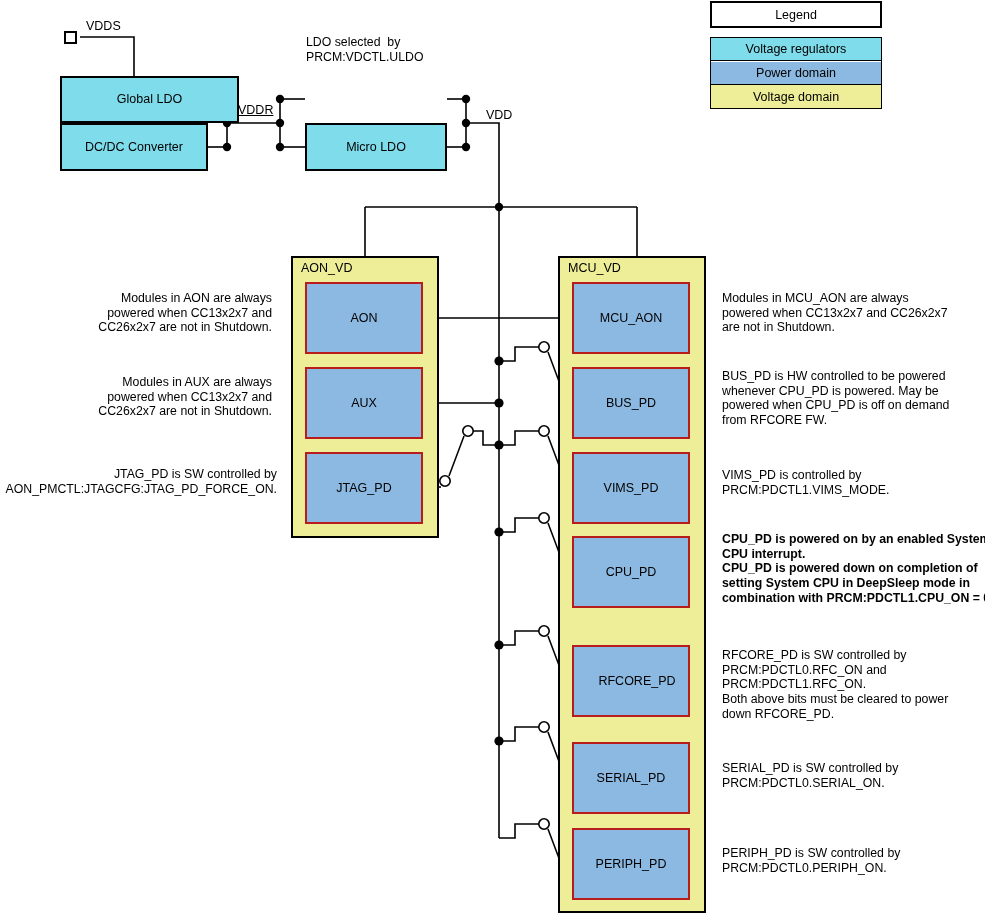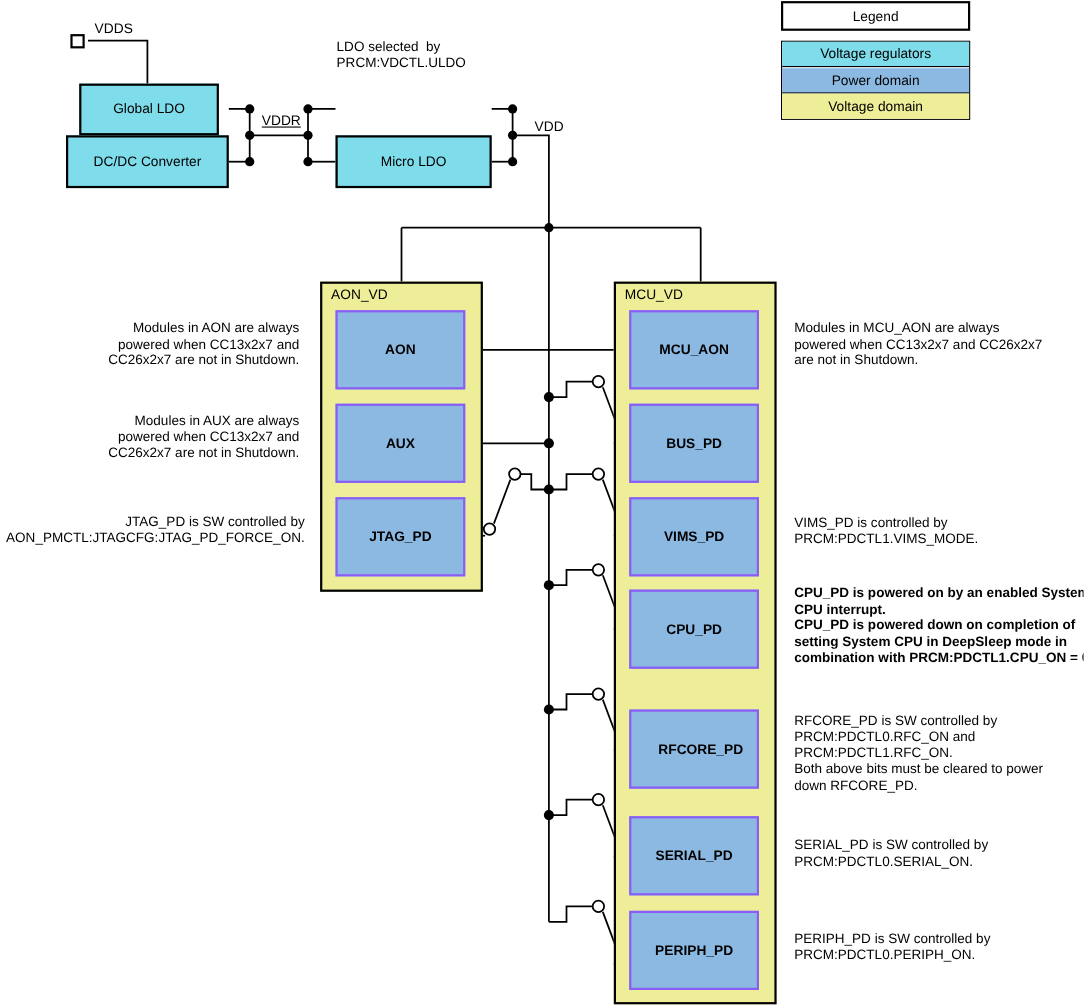--- a/index.html
+++ b/index.html
@@ -7,21 +7,21 @@
   body{width:985px;height:914px;position:relative;overflow:hidden;
        font-family:"Liberation Sans",sans-serif;color:#000;}
   #stage{position:absolute;left:0;top:0;width:985px;height:914px;}
   svg#wires{position:absolute;left:0;top:0;width:985px;height:914px;}
 
   
   .box{position:absolute;box-sizing:border-box;border:2px solid #000;
        display:flex;align-items:center;justify-content:center;
        font-size:12.5px;line-height:1.2;text-align:center;}
   .reg{background:#7fdcea;}
-  .pd{background:#8cb9e2;border:2px solid #8b5cf6;font-weight:bold;}
+  .pd{background:#8cb9e2;border:2px solid #b91c1c;}
   .vd{background:#eeee99;border:2px solid #000;position:absolute;box-sizing:border-box;}
   .vdlabel{position:absolute;left:8px;top:3px;font-size:12.5px;
            background:transparent;white-space:nowrap;}
   .legendbox{position:absolute;box-sizing:border-box;border:2px solid #000;
              display:flex;align-items:center;justify-content:center;
              font-size:12.5px;background:#fff;}
   .legitem{position:absolute;box-sizing:border-box;border:1.5px solid #000;
            display:flex;align-items:center;justify-content:center;font-size:12.5px;}
 
   
@@ -132,21 +132,21 @@
       <circle cx="544" cy="727" r="5.2"></circle>
       <circle cx="567" cy="774" r="5.2"></circle>
       <circle cx="544" cy="824" r="5.2"></circle>
       <circle cx="567" cy="871" r="5.2"></circle>
     </g>
   </svg>
 
   <div class="pinsq" style="left:64px;top:31px;width:13px;height:13px;"></div>
   <div class="rail-label" style="left:86px;top:19px;">VDDS</div>
 
-  <div class="box reg" style="left:72px;top:76px;width:127px;height:47px;">
+  <div class="box reg" style="left:60px;top:76px;width:179px;height:47px;">
     <span>Global LDO</span>
   </div>
   <div class="box reg" style="left:60px;top:123px;width:148px;height:48px;">
     <span>DC/DC Converter</span>
   </div>
 
   <div class="rail-label" style="left:238px;top:103px;text-decoration:underline;">VDDR</div>
 
   <div class="note l" style="left:306px;top:35px;">LDO selected  by
 PRCM:VDCTL.ULDO</div>
@@ -200,20 +200,24 @@
 CC26x2x7 are not in Shutdown.</div>
   <div class="note r" style="left:0px;top:375px;width:272px;">Modules in AUX are always
 powered when CC13x2x7 and
 CC26x2x7 are not in Shutdown.</div>
   <div class="note r" style="left:0px;top:467px;width:277px;text-align:right;">JTAG_PD is SW controlled by
 AON_PMCTL:JTAGCFG:JTAG_PD_FORCE_ON.</div>
 
   <div class="note l" style="left:722px;top:291px;width:262px;">Modules in MCU_AON are always
 powered when CC13x2x7 and CC26x2x7
 are not in Shutdown.</div>
+  <div class="note l" style="left:722px;top:369px;width:262px;">BUS_PD is HW controlled to be powered
+whenever CPU_PD is powered. May be
+powered when CPU_PD is off on demand
+from RFCORE FW.</div>
   <div class="note l" style="left:722px;top:468px;width:262px;">VIMS_PD is controlled by
 PRCM:PDCTL1.VIMS_MODE.</div>
   <div class="note l" style="left:722px;top:532px;width:262px;font-weight:bold;">CPU_PD is powered on by an enabled System
 CPU interrupt.
 CPU_PD is powered down on completion of
 setting System CPU in DeepSleep mode in
 combination with PRCM:PDCTL1.CPU_ON = 0.</div>
   <div class="note l" style="left:722px;top:648px;width:262px;">RFCORE_PD is SW controlled by
 PRCM:PDCTL0.RFC_ON and
 PRCM:PDCTL1.RFC_ON.

